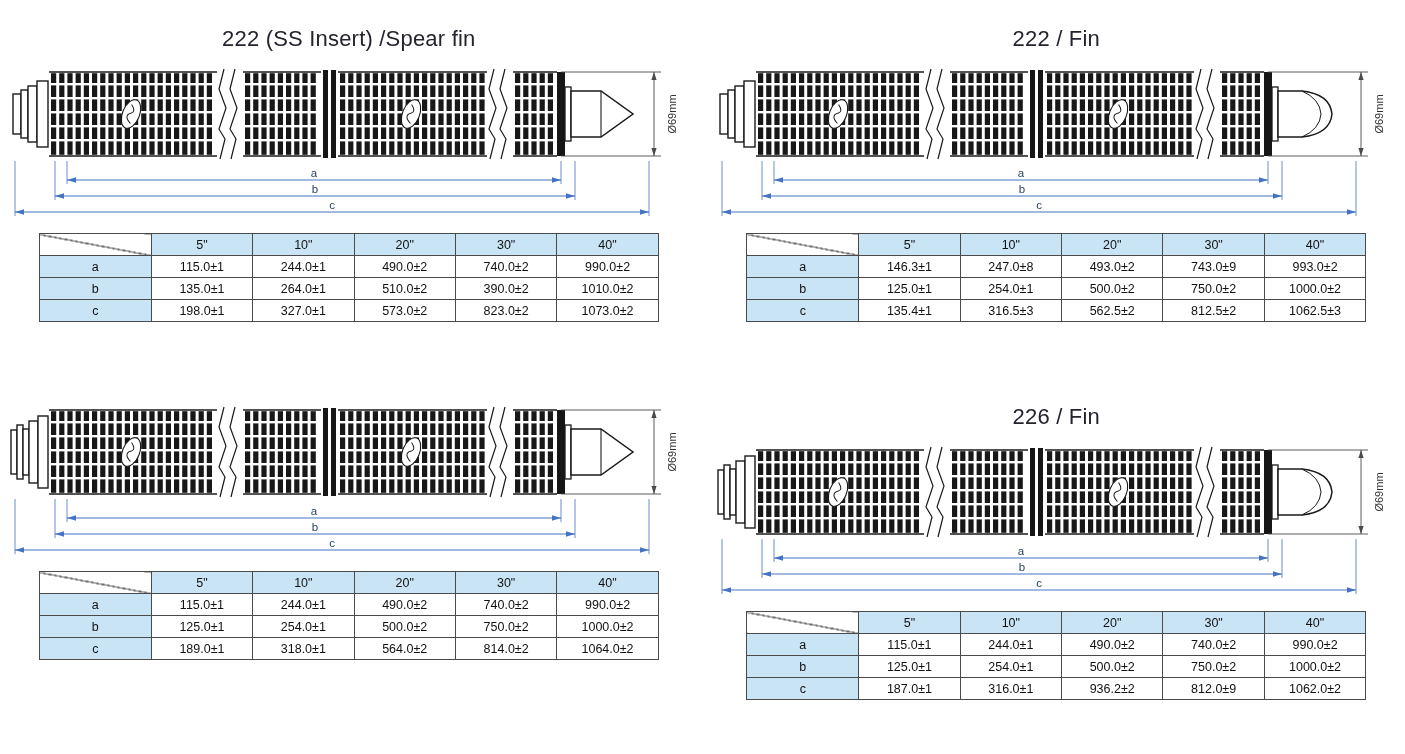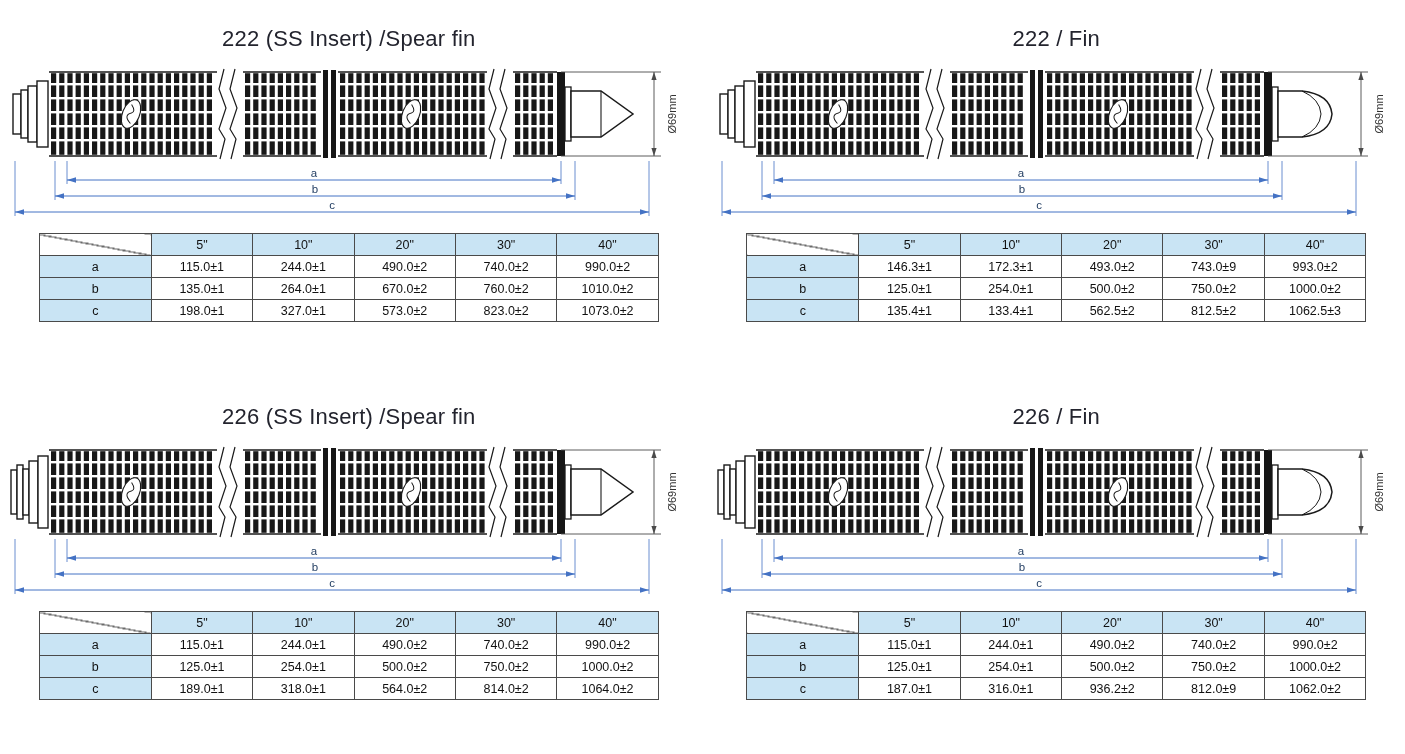--- a/index.html
+++ b/index.html
@@ -213,22 +213,22 @@
             <td>115.0±1</td>
             <td>244.0±1</td>
             <td>490.0±2</td>
             <td>740.0±2</td>
             <td>990.0±2</td>
           </tr>
           <tr>
             <td class="rowlabel">b</td>
             <td>135.0±1</td>
             <td>264.0±1</td>
-            <td>670.0±2</td>
-            <td>760.0±2</td>
+            <td>510.0±2</td>
+            <td>390.0±2</td>
             <td>1010.0±2</td>
           </tr>
           <tr>
             <td class="rowlabel">c</td>
             <td>198.0±1</td>
             <td>327.0±1</td>
             <td>573.0±2</td>
             <td>823.0±2</td>
             <td>1073.0±2</td>
           </tr>
@@ -392,47 +392,46 @@
             <th>10"</th>
             <th>20"</th>
             <th>30"</th>
             <th>40"</th>
           </tr>
         </thead>
       <tbody>
           <tr>
             <td class="rowlabel">a</td>
             <td>146.3±1</td>
-            <td>172.3±1</td>
+            <td>247.0±8</td>
             <td>493.0±2</td>
             <td>743.0±9</td>
             <td>993.0±2</td>
           </tr>
           <tr>
             <td class="rowlabel">b</td>
             <td>125.0±1</td>
             <td>254.0±1</td>
             <td>500.0±2</td>
             <td>750.0±2</td>
             <td>1000.0±2</td>
           </tr>
           <tr>
             <td class="rowlabel">c</td>
             <td>135.4±1</td>
-            <td>133.4±1</td>
+            <td>316.5±3</td>
             <td>562.5±2</td>
             <td>812.5±2</td>
             <td>1062.5±3</td>
           </tr>
         </tbody>
     </table>
   </section>
 
   <section class="panel">
-    <h2 class="panel-title">226 (SS Insert) /Spear fin</h2>
     <svg class="drawing" viewBox="0 0 680 163">
         <g>
           <rect x="2" y="32" width="6" height="44" fill="#fff" stroke="#1a1a1a" stroke-width="1.4"></rect>
           <rect x="8" y="27" width="6" height="54" fill="#fff" stroke="#1a1a1a" stroke-width="1.4"></rect>
           <rect x="14" y="31" width="6" height="46" fill="#fff" stroke="#1a1a1a" stroke-width="1.4"></rect>
           <rect x="20" y="23" width="9" height="62" fill="#fff" stroke="#1a1a1a" stroke-width="1.4"></rect>
           <rect x="29" y="18" width="10" height="72" fill="#fff" stroke="#1a1a1a" stroke-width="1.4"></rect>
           <line x1="40" y1="12" x2="208" y2="12" stroke="#1a1a1a" stroke-width="1.6"></line>
           <line x1="40" y1="96" x2="208" y2="96" stroke="#1a1a1a" stroke-width="1.6"></line>
           <rect x="42" y="13.2" width="5.2" height="81.6" fill="#181818"></rect>

